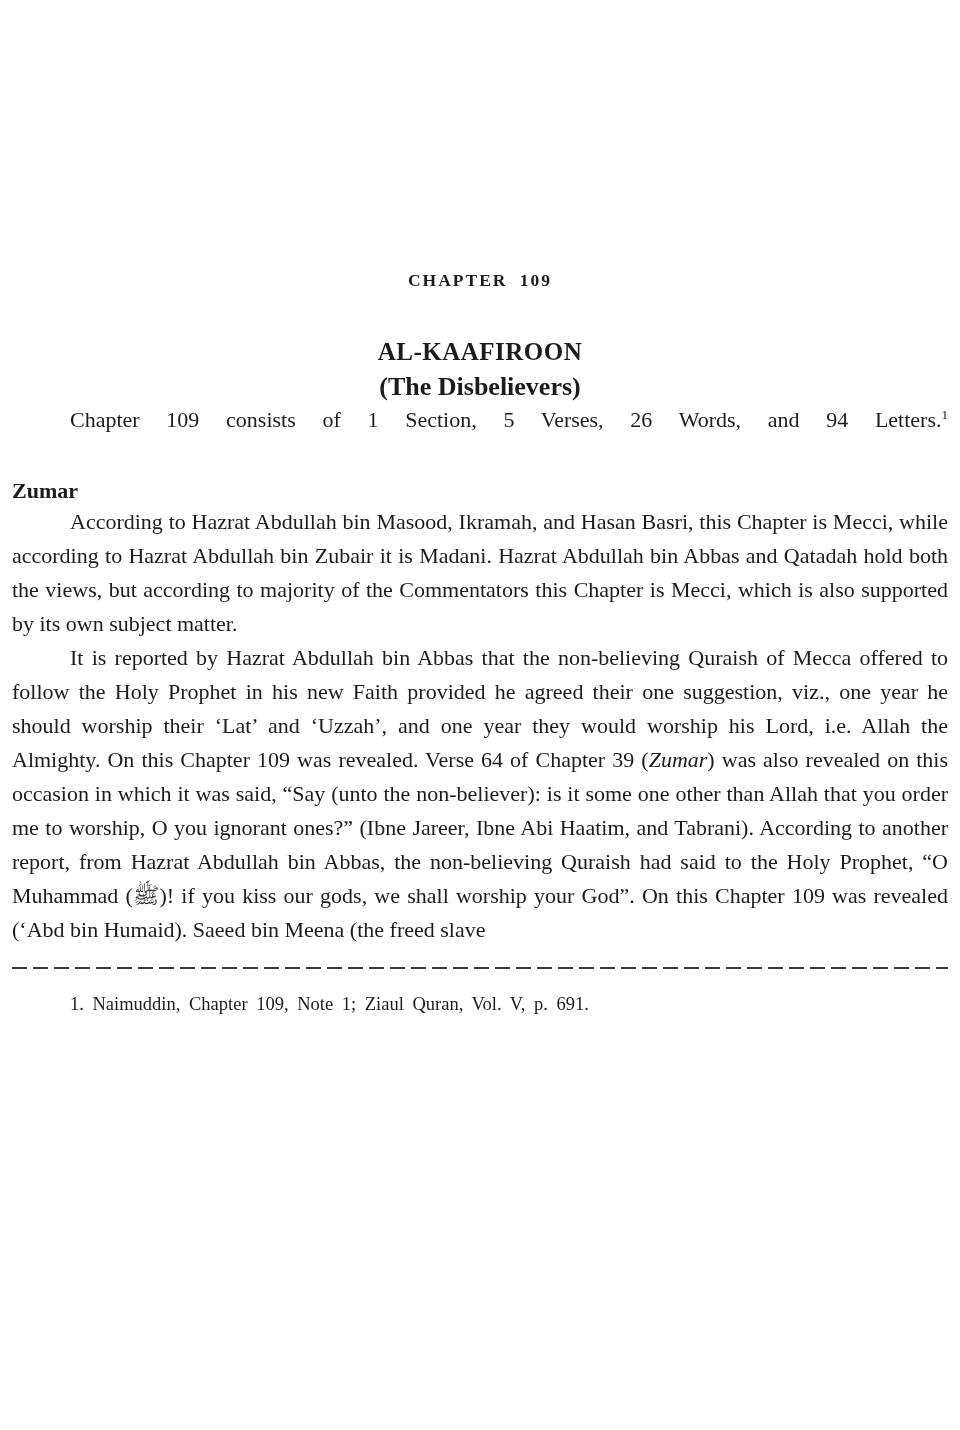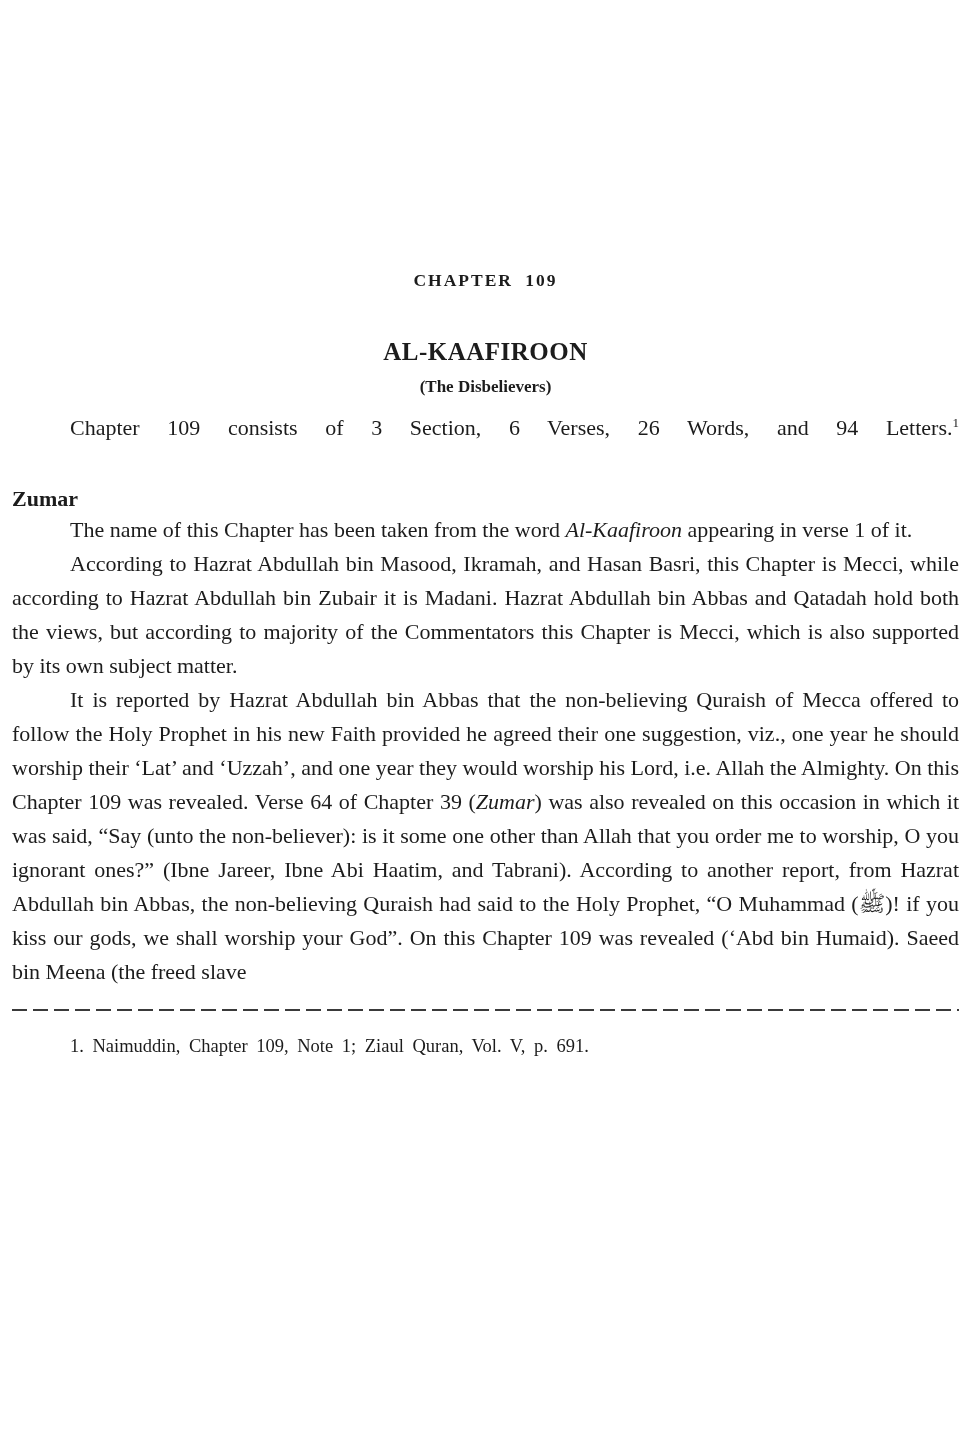--- a/index.html
+++ b/index.html
@@ -8,42 +8,42 @@
     height: 1430px;
     background: #ffffff;
     color: #1c1c1c;
     font-family: "Liberation Serif", "DejaVu Serif", serif;
     overflow: hidden;
   }
   .page {
     box-sizing: border-box;
     width: 960px;
     height: 1290px;
-    padding: 270px 1px 0 12px;
+    padding: 270px 12px 0 12px;
   }
   .chapter-label {
     text-align: center;
     font-weight: bold;
     font-size: 17.5px;
     letter-spacing: 2px;
     word-spacing: 6px;
   }
   .title {
     text-align: center;
     font-weight: bold;
     font-size: 25px;
     margin: 44px 0 0 0;
     line-height: 33px;
     letter-spacing: 0.5px;
   }
   .subtitle {
     text-align: center;
     font-weight: bold;
-    font-size: 17px;
-    margin: 2px 0 8px 0;
+    font-size: 26px;
+    margin: 2px 0 0 0;
     line-height: 33px;
   }
   p.body {
     font-size: 22px;
     line-height: 34px;
     text-align: justify;
     margin: 0;
   }
   .indent { text-indent: 58px; }
   .intro {
@@ -79,25 +79,24 @@
 <body>
 
 <div class="page">
 
   <div class="chapter-label">CHAPTER 109</div>
 
   <h1 class="title">AL-KAAFIROON</h1>
 
   <h2 class="subtitle">(The Disbelievers)</h2>
 
-  <p class="body indent intro"><span>Chapter 109 consists of 3 Section, 6 Verses, 26 Words, and 94 Letters.</span><sup>1</sup></p>
+  <p class="body indent intro"><span>Chapter 109 consists of 1 Section, 5 Verses, 26 Words, and 94 Letters.</span><sup>1</sup></p>
 
   <h3 class="section-heading">Zumar</h3>
 
-  <p class="body indent after-heading"><span>The name of this Chapter has been taken from the word </span><em>Al-Kaafiroon</em><span> appearing in verse 1 of it.</span></p>
 
 
   <p class="body indent after-heading">According to Hazrat Abdullah bin Masood, Ikramah, and Hasan Basri, this Chapter is Mecci, while according to Hazrat Abdullah bin Zubair it is Madani. Hazrat Abdullah bin Abbas and Qatadah hold both the views, but according to majority of the Commentators this Chapter is Mecci, which is also supported by its own subject matter.</p>
 
   <p class="body indent"><span>It is reported by Hazrat Abdullah bin Abbas that the non-believing Quraish of Mecca offered to follow the Holy Prophet in his new Faith provided he agreed their one suggestion, viz., one year he should worship their ‘Lat’ and ‘Uzzah’, and one year they would worship his Lord, i.e. Allah the Almighty. On this Chapter 109 was revealed. Verse 64 of Chapter 39 (</span><em>Zumar</em><span>) was also revealed on this occasion in which it was said, “Say (unto the non-believer): is it some one other than Allah that you order me to worship, O you ignorant ones?” (Ibne Jareer, Ibne Abi Haatim, and Tabrani). According to another report, from Hazrat Abdullah bin Abbas, the non-believing Quraish had said to the Holy Prophet, “O Muhammad (</span><span>ﷺ</span><span>)! if you kiss our gods, we shall worship your God”. On this Chapter 109 was revealed (‘Abd bin Humaid). Saeed bin Meena (the freed slave</span></p>
 
   <div class="footnote-rule"></div>
 
   <p class="footnote">1. Naimuddin, Chapter 109, Note 1; Ziaul Quran, Vol. V, p. 691.</p>
 

